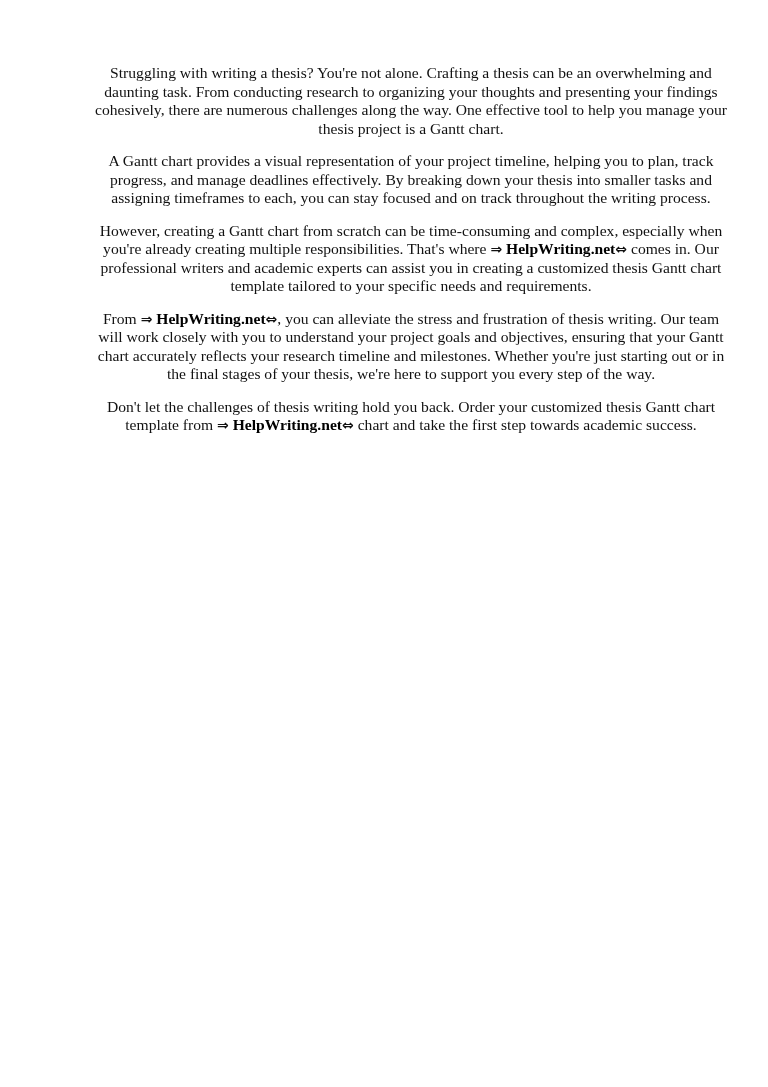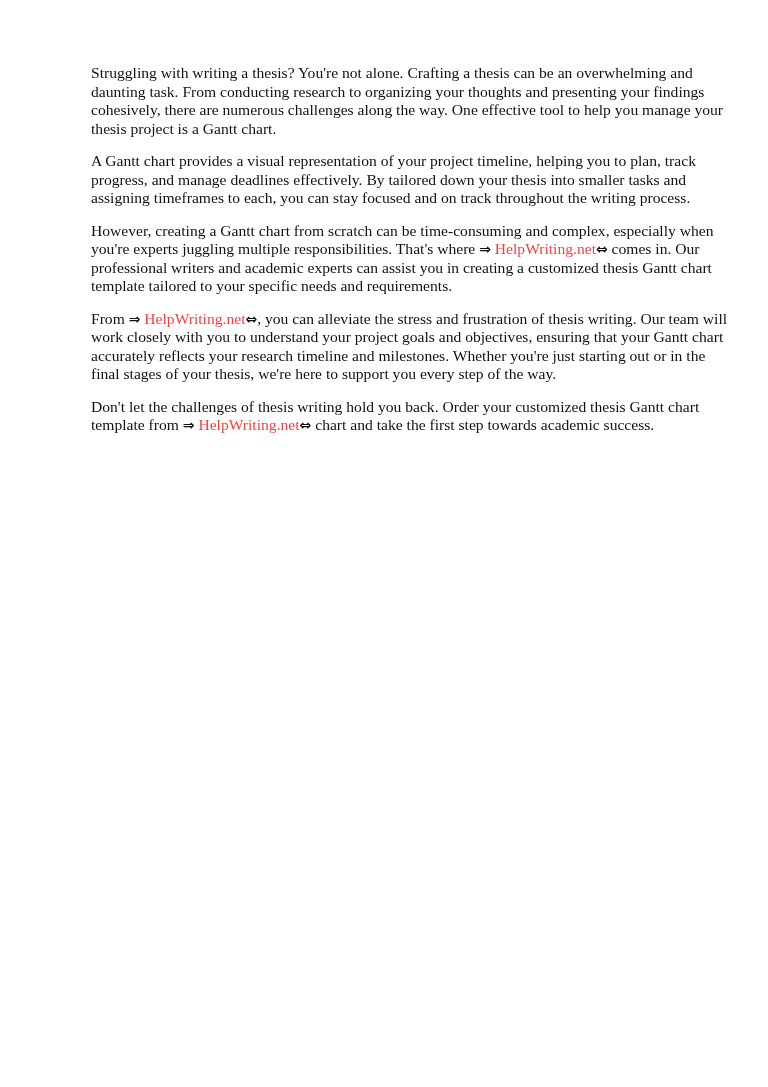--- a/index.html
+++ b/index.html
@@ -13,48 +13,49 @@
     position: relative;
     overflow: hidden;
     font-family: "Liberation Serif", serif;
     color: #111111;
   }
   .page {
     position: absolute;
     left: 91px;
     top: 64px;
     width: 640px;
+    text-align: center;
   }
   .para {
     margin: 0 0 14px 0;
     font-size: 15.6px;
     line-height: 18.5px;
   }
   .link {
-    color: #ef4444;
-    font-weight: normal;
+    color: #000000;
+    font-weight: bold;
     text-decoration: none;
   }
   .arrow {
     font-family: "DejaVu Sans", sans-serif;
     font-size: 14px;
     font-weight: bold;
   }
 </style>
 </head>
 <body>
 
 <div class="page">
 
   <p class="para">Struggling with writing a thesis? You're not alone. Crafting a thesis can be an overwhelming and daunting task. From conducting research to organizing your thoughts and presenting your findings cohesively, there are numerous challenges along the way. One effective tool to help you manage your thesis project is a Gantt chart.</p>
 
-  <p class="para">A Gantt chart provides a visual representation of your project timeline, helping you to plan, track progress, and manage deadlines effectively. By tailored down your thesis into smaller tasks and assigning timeframes to each, you can stay focused and on track throughout the writing process.</p>
+  <p class="para">A Gantt chart provides a visual representation of your project timeline, helping you to plan, track progress, and manage deadlines effectively. By breaking down your thesis into smaller tasks and assigning timeframes to each, you can stay focused and on track throughout the writing process.</p>
 
   <p class="para">
-    <span>However, creating a Gantt chart from scratch can be time-consuming and complex, especially when you're experts juggling multiple responsibilities. That's where </span><span class="arrow">⇒</span>
+    <span>However, creating a Gantt chart from scratch can be time-consuming and complex, especially when you're already creating multiple responsibilities. That's where </span><span class="arrow">⇒</span>
     <a class="link" href="#">HelpWriting.net</a><span class="arrow">⇔</span><span> comes in. Our professional writers and academic experts can assist you in creating a customized thesis Gantt chart template tailored to your specific needs and requirements.</span>
   </p>
 
   <p class="para">
     <span>From </span><span class="arrow">⇒</span>
     <a class="link" href="#">HelpWriting.net</a><span class="arrow">⇔</span><span>, you can alleviate the stress and frustration of thesis writing. Our team will work closely with you to understand your project goals and objectives, ensuring that your Gantt chart accurately reflects your research timeline and milestones. Whether you're just starting out or in the final stages of your thesis, we're here to support you every step of the way.</span>
   </p>
 
   <p class="para">
     <span>Don't let the challenges of thesis writing hold you back. Order your customized thesis Gantt chart template from </span><span class="arrow">⇒</span>

